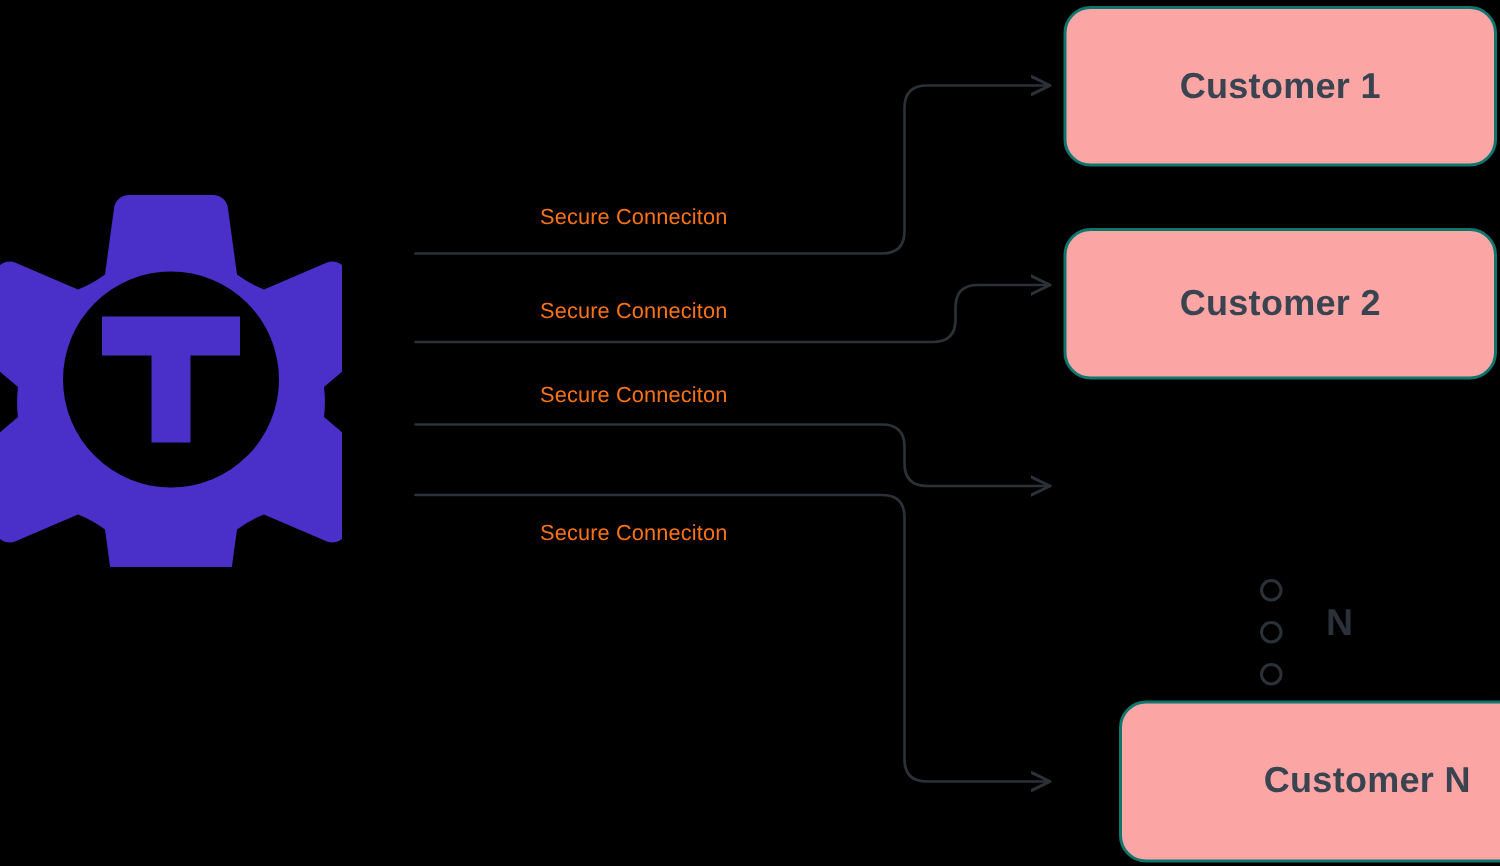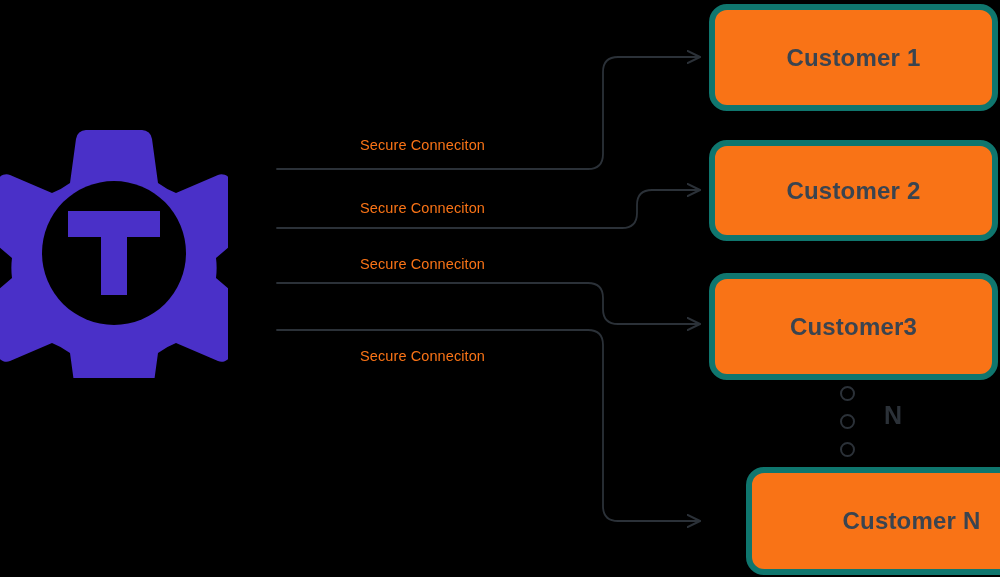--- a/index.html
+++ b/index.html
@@ -45,22 +45,22 @@
     font-weight: 400;
     color: #f97316;
     white-space: nowrap;
     letter-spacing: 0.1px;
   }
 
   
   .cust-box {
     position: absolute;
     box-sizing: border-box;
-    background: #f97316;
-    border: 6px solid #0f766e;
+    background: #fca5a5;
+    border: 2px solid #0f766e;
     border-radius: 18px;
     display: flex;
     align-items: center;
     justify-content: center;
   }
   .cust-label {
     font-family: "Liberation Sans", sans-serif;
     font-size: 24px;
     font-weight: 700;
     color: #3a4450;
@@ -134,27 +134,24 @@
   <div class="conn-label" style="left:360px; top:200px;">Secure Conneciton</div>
 
   <div class="conn-label" style="left:360px; top:256px;">Secure Conneciton</div>
 
   <div class="conn-label" style="left:360px; top:348px;">Secure Conneciton</div>
 
   <div class="cust-box" style="left:709px; top:4px; width:289px; height:107px;">
     <span class="cust-label">Customer 1</span>
   </div>
 
-  <div class="cust-box" style="left:709px; top:140px; width:289px; height:101px;">
+  <div class="cust-box" style="left:709px; top:152px; width:289px; height:101px;">
     <span class="cust-label">Customer 2</span>
   </div>
 
-  <div class="cust-box" style="left:709px; top:273px; width:289px; height:107px;">
-    <span class="cust-label">Customer3</span>
-  </div>
 
   <div class="cust-box" style="left:746px; top:467px; width:331px; height:108px;">
     <span class="cust-label">Customer N</span>
   </div>
 
   <div id="ellipsis-group">
     <span class="dot dot-1"></span>
     <span class="dot dot-2"></span>
     <span class="dot dot-3"></span>
     <span id="n-label">N</span>

